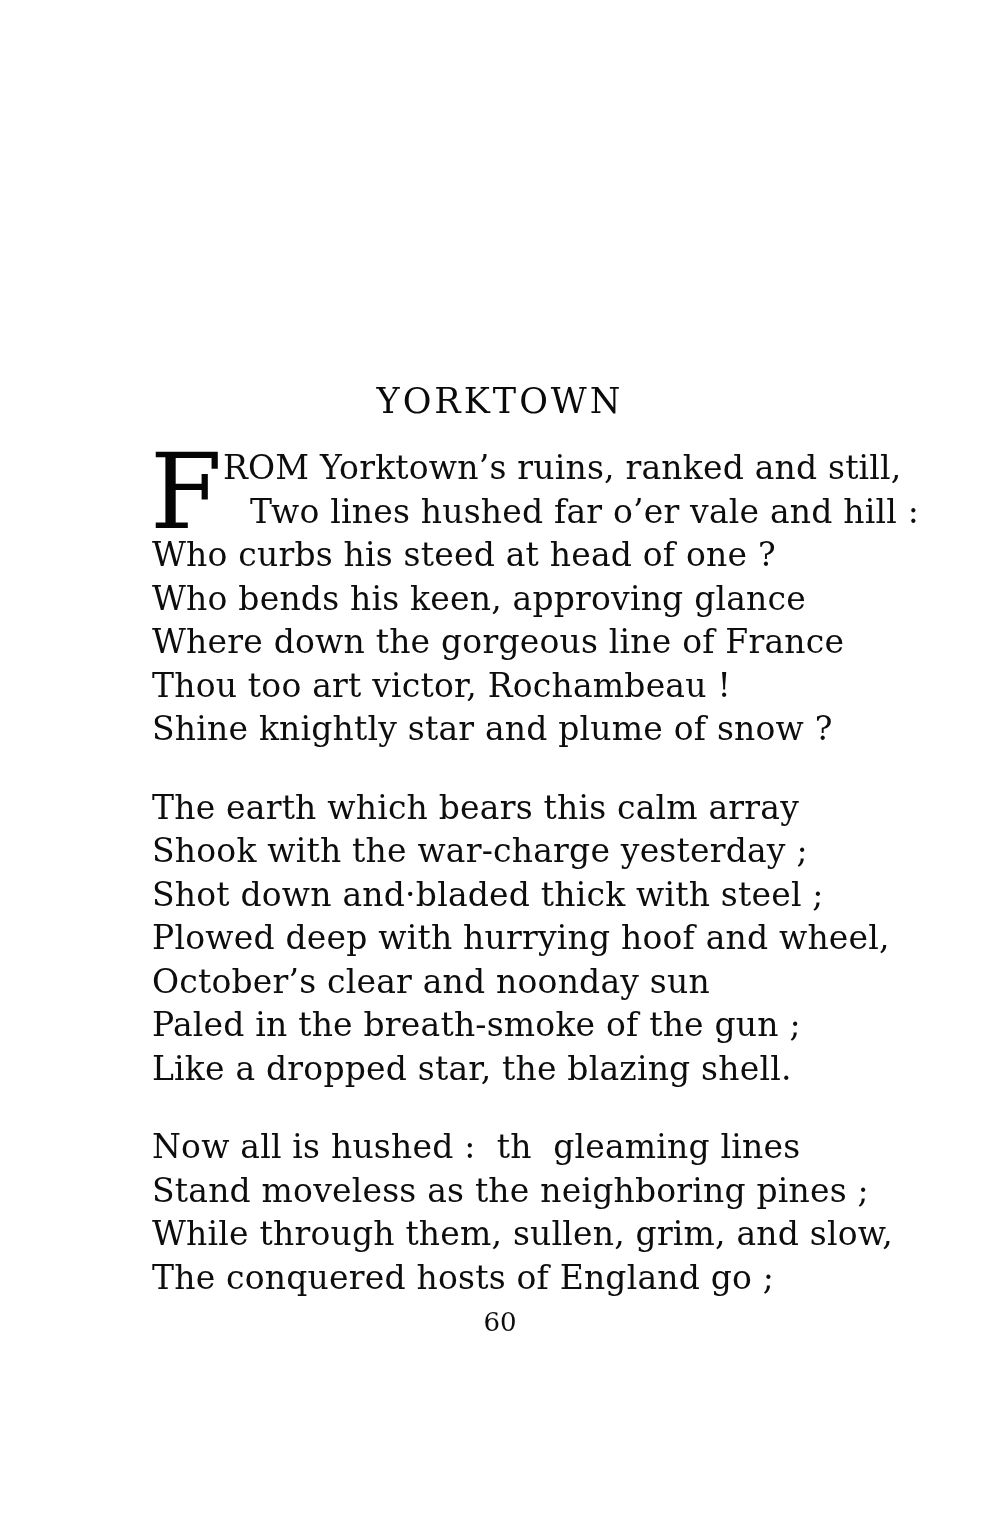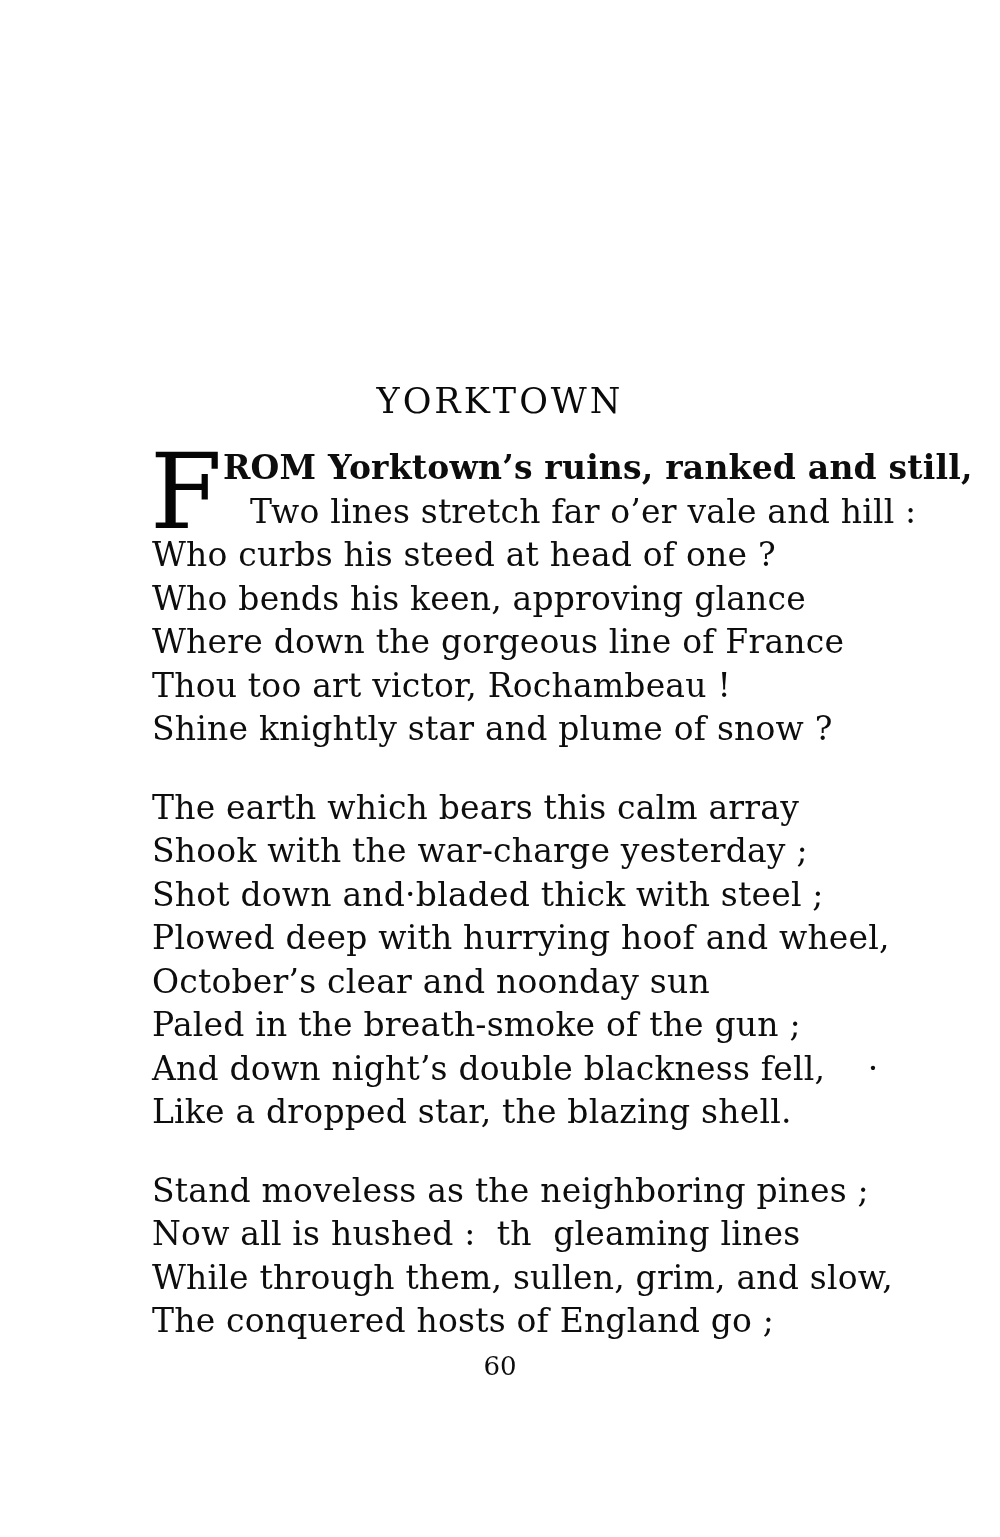--- a/index.html
+++ b/index.html
@@ -36,21 +36,21 @@
     position: relative;
     margin: 0 0 35px 0;
   }
   .stanza:last-child { margin-bottom: 0; }
   .line {
     line-height: 43.5px;
     height: 43.5px;
     white-space: pre-wrap;
     letter-spacing: 0.2px;
   }
-  .line.pl1 { padding-left: 71px; font-weight: bold; }
+  .line.pl1 { padding-left: 71px; }
   .line.pl2 { padding-left: 98px; }
   .dropcap {
     position: absolute;
     left: -2px;
     top: 7px;
     font-size: 104px;
     line-height: 78px;
     font-weight: 400;
     color: #050505;
   }
@@ -67,42 +67,41 @@
 
 <div class="page">
 
   <h1 class="title">YORKTOWN</h1>
 
   <div class="poem">
 
     <div class="stanza">
       <span class="dropcap">F</span>
       <div class="line pl1">ROM Yorktown’s ruins, ranked and still,</div>
-      <div class="line pl2">Two lines stretch far o’er vale and hill :</div>
+      <div class="line pl2">Two lines hushed far o’er vale and hill :</div>
       <div class="line">Who curbs his steed at head of one ?</div>
       <div class="line">Who bends his keen, approving glance</div>
       <div class="line">Where down the gorgeous line of France</div>
       <div class="line">Thou too art victor, Rochambeau !</div>
       <div class="line">Shine knightly star and plume of snow ?</div>
     </div>
 
     <div class="stanza">
       <div class="line">The earth which bears this calm array</div>
       <div class="line">Shook with the war-charge yesterday ;</div>
       <div class="line">Shot down and·bladed thick with steel ;</div>
       <div class="line">Plowed deep with hurrying hoof and wheel,</div>
       <div class="line">October’s clear and noonday sun</div>
       <div class="line">Paled in the breath-smoke of the gun ;</div>
-      <div class="line">And down night’s double blackness fell,    ·</div>
       <div class="line">Like a dropped star, the blazing shell.</div>
     </div>
 
     <div class="stanza">
+      <div class="line">Now all is hushed :  th  gleaming lines</div>
       <div class="line">Stand moveless as the neighboring pines ;</div>
-      <div class="line">Now all is hushed :  th  gleaming lines</div>
       <div class="line">While through them, sullen, grim, and slow,</div>
       <div class="line">The conquered hosts of England go ;</div>
     </div>
 
   </div>
 
   <div class="page-number">60</div>
 
 </div>
 

